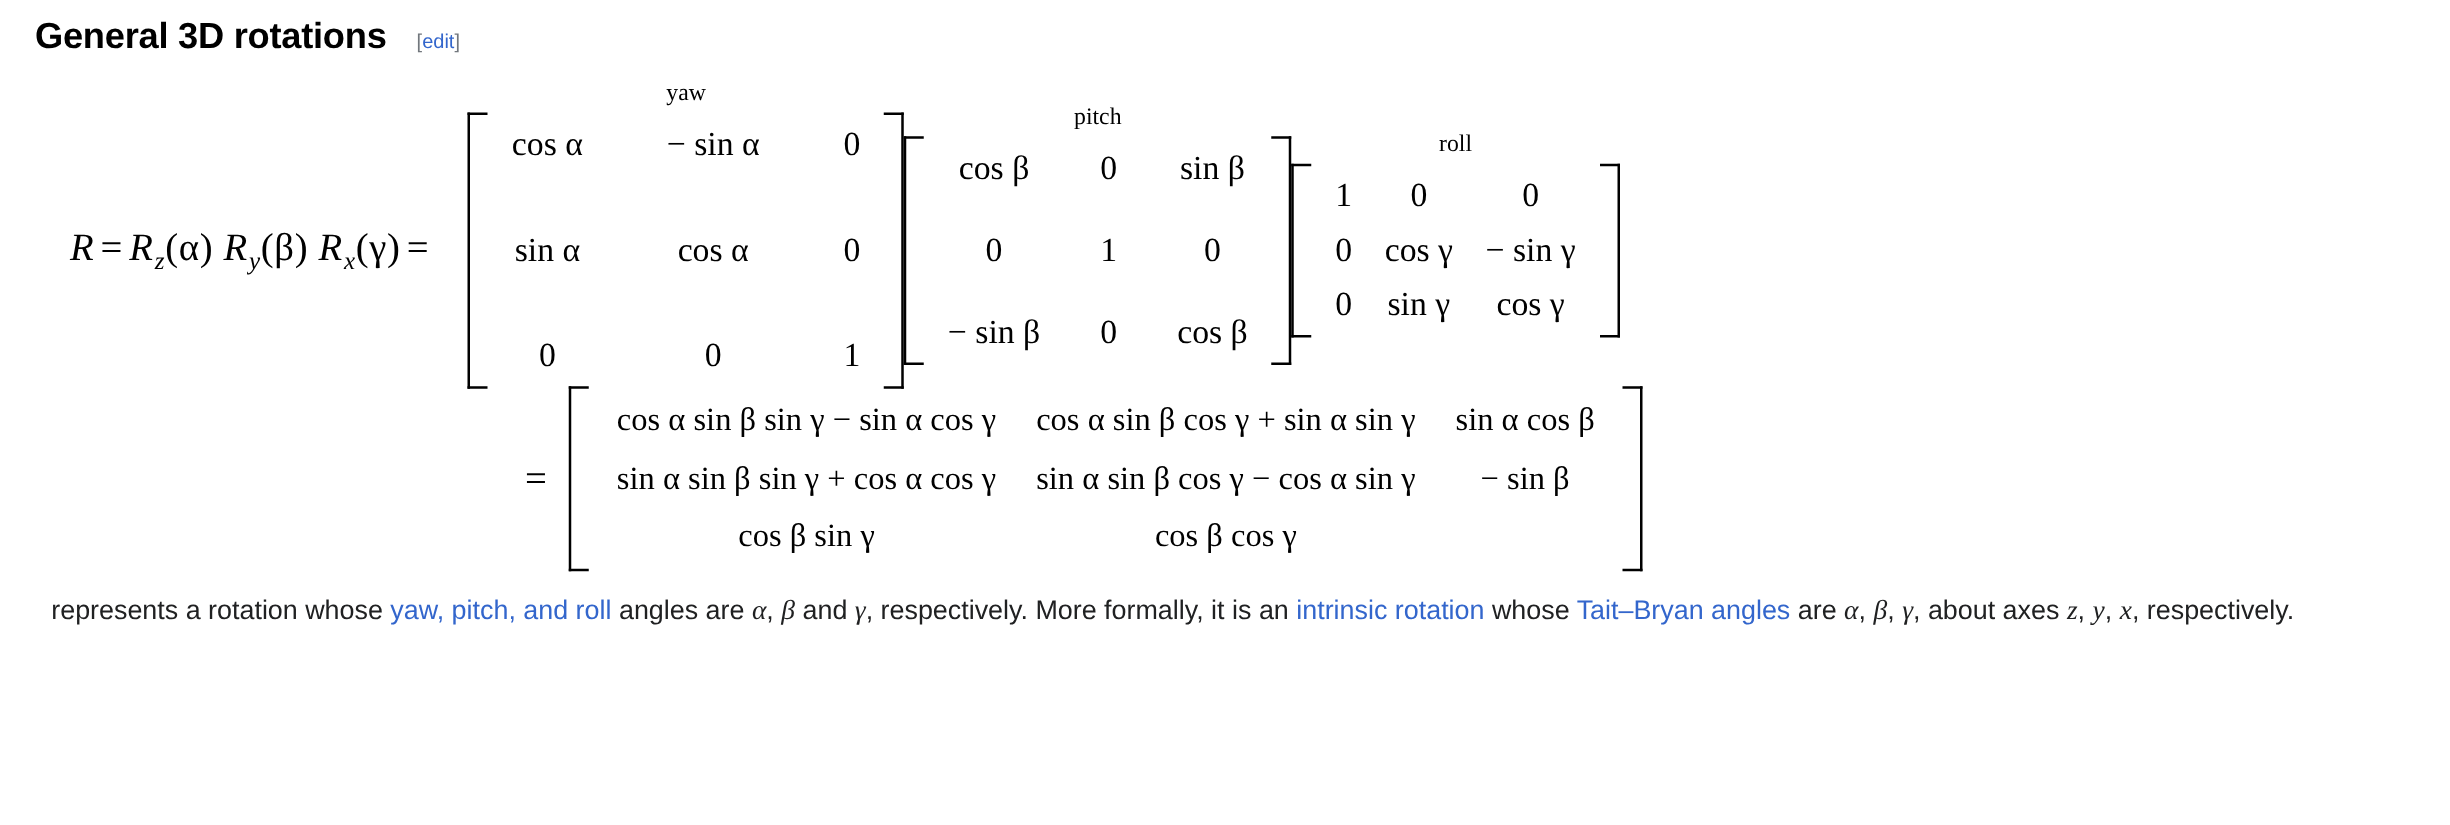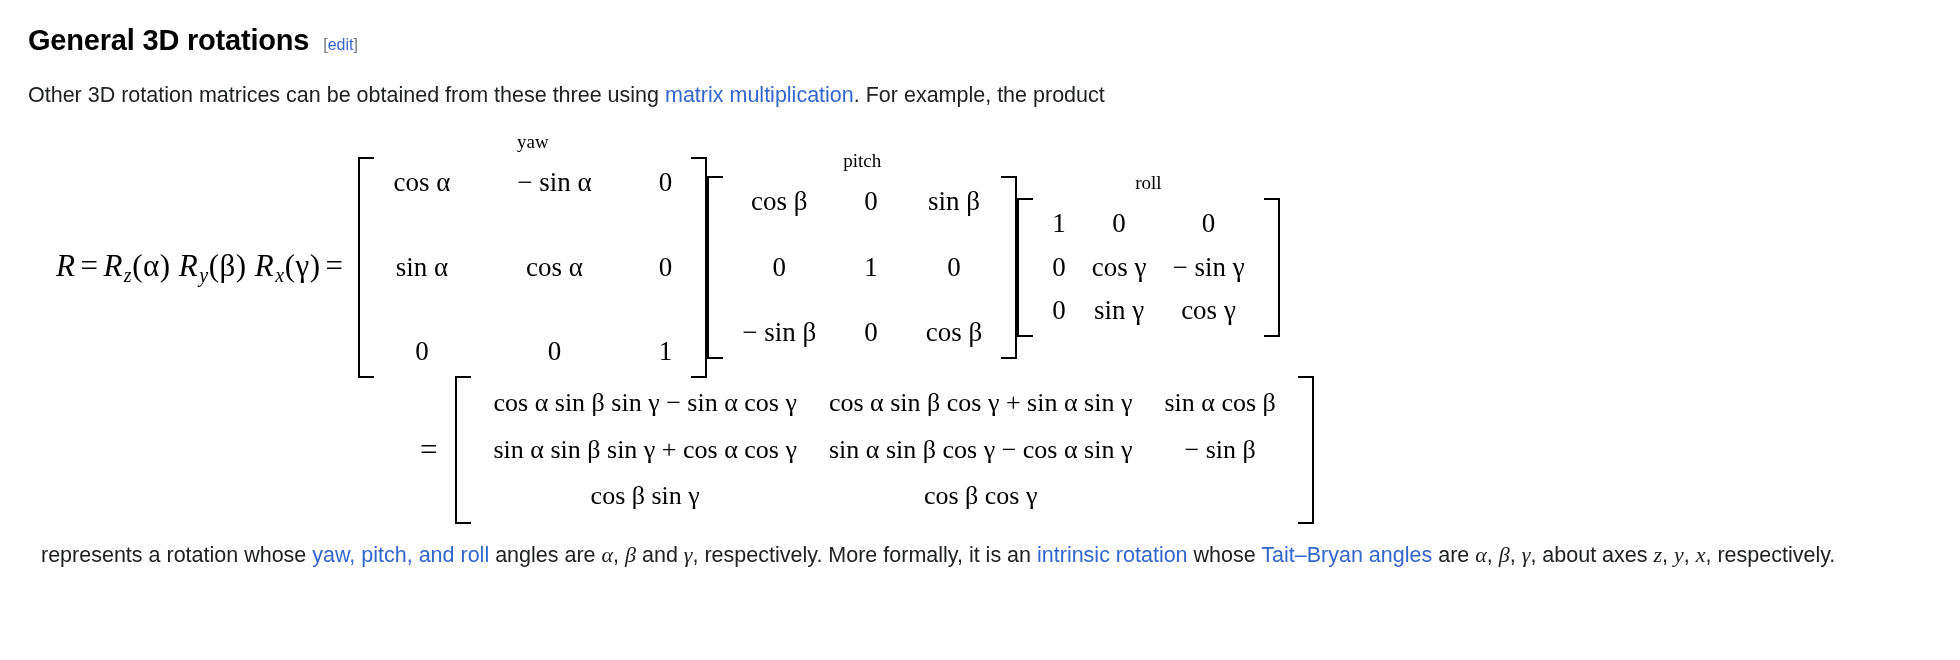--- a/index.html
+++ b/index.html
@@ -19,23 +19,22 @@
     width: 1960px;
     height: 660px;
     padding: 0;
     box-sizing: border-box;
   }
 
   
   .section-head {
     display: flex;
     align-items: baseline;
-    gap: 14px;
+    gap: 24px;
     padding: 14px 0 0 28px;
-    margin-top: 11px;
   }
   .section-title {
     font-size: 29px;
     font-weight: bold;
     letter-spacing: -0.2px;
     color: #000000;
     line-height: 1.1;
   }
   .edit-wrap {
     font-size: 16px;
@@ -81,21 +80,21 @@
     align-items: center;
     justify-content: flex-start;
   }
   .math-row.line1 { padding-left: 28px; }
   .math-row.line2 { padding-left: 392px; margin-top: -2px; }
 
   .lhs {
     font-size: 31px;
     font-style: italic;
     white-space: nowrap;
-    padding-right: 10px;
+    padding-right: 26px;
     letter-spacing: 0.5px;
   }
   .lhs .sub {
     font-size: 20px;
     vertical-align: -0.32em;
     font-style: italic;
     padding-left: 1px;
   }
   .lhs .op { font-style: normal; padding: 0 5px; }
   .lhs .paren { font-style: normal; }
@@ -152,21 +151,20 @@
 </head>
 <body>
 
 <div class="page">
 
   <div class="section-head">
     <span class="section-title">General 3D rotations</span>
     <span class="edit-wrap"><span class="edit-bracket">[</span><span class="edit-link">edit</span><span class="edit-bracket">]</span></span>
   </div>
 
-  <div class="para"><span>Other 3D rotation matrices can be obtained from these three using </span><a class="wlink">matrix multiplication</a><span>. For example, the product</span></div>
 
   <div class="math-block">
 
     <div class="spacer-top"></div>
 
     <div class="math-row line1">
 
       <span class="lhs"><span>R</span><span class="op">=</span><span>R</span><span class="sub">z</span><span class="paren">(α)</span><span>&nbsp;</span><span>R</span><span class="sub">y</span><span class="paren">(β)</span><span>&nbsp;</span><span>R</span><span class="sub">x</span><span class="paren">(γ)</span><span class="op">=</span></span>
 
       <span class="matrix">

